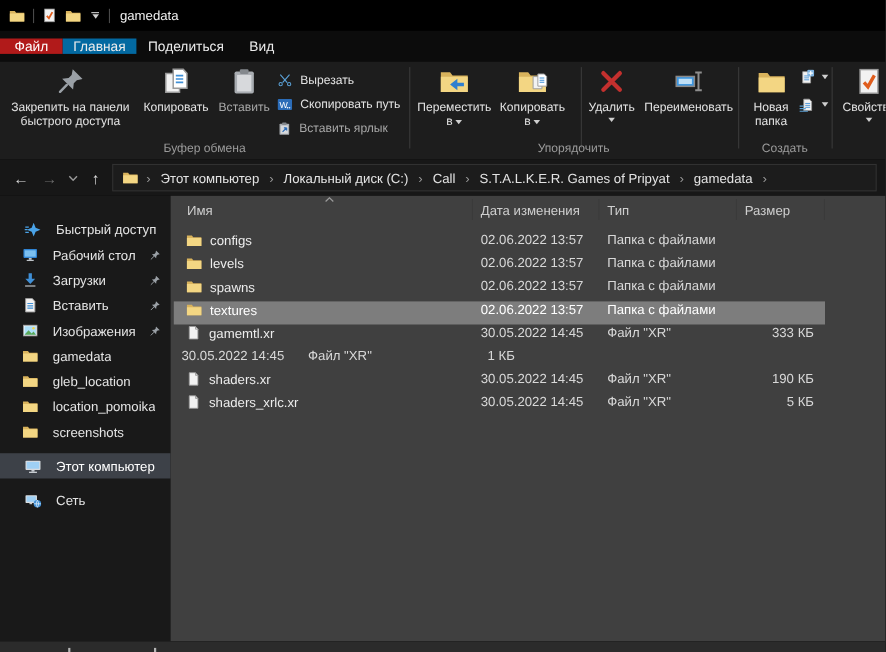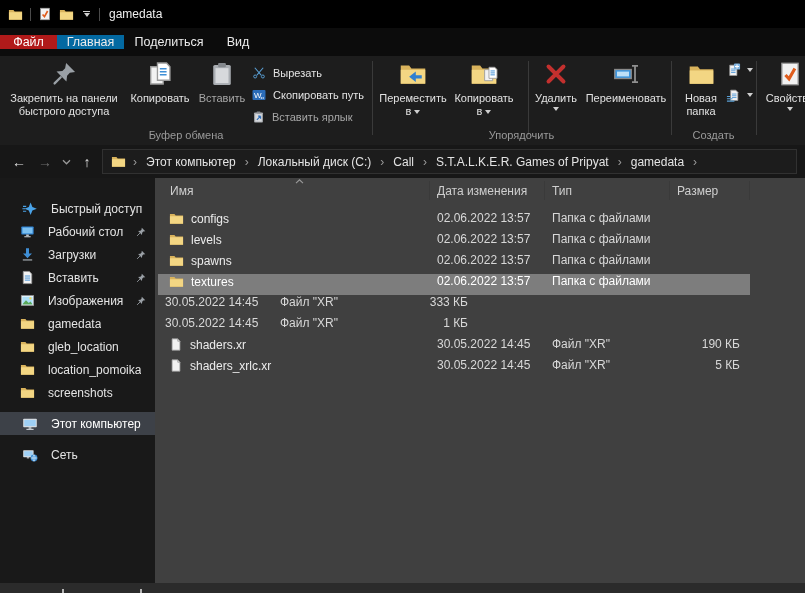--- a/index.html
+++ b/index.html
@@ -482,20 +482,26 @@
             <svg width="15" height="15">
               <use href="#i-folder"></use>
             </svg>
             <span>textures</span>
           </span>
         <span class="c-date">02.06.2022 13:57</span>
         <span class="c-type">Папка с файлами</span>
         <span class="c-size"></span>
       </div>
       <div class="frow">
+        <span class="c-name">
+            <svg width="14" height="15" viewBox="0 0 16 16">
+              <use href="#i-file"></use>
+            </svg>
+            <span>gamemtl.xr</span>
+          </span>
         <span class="c-date">30.05.2022 14:45</span>
         <span class="c-type">Файл "XR"</span>
         <span class="c-size">333 КБ</span>
       </div>
       <div class="frow">
         <span class="c-date">30.05.2022 14:45</span>
         <span class="c-type">Файл "XR"</span>
         <span class="c-size">1 КБ</span>
       </div>
       <div class="frow">

